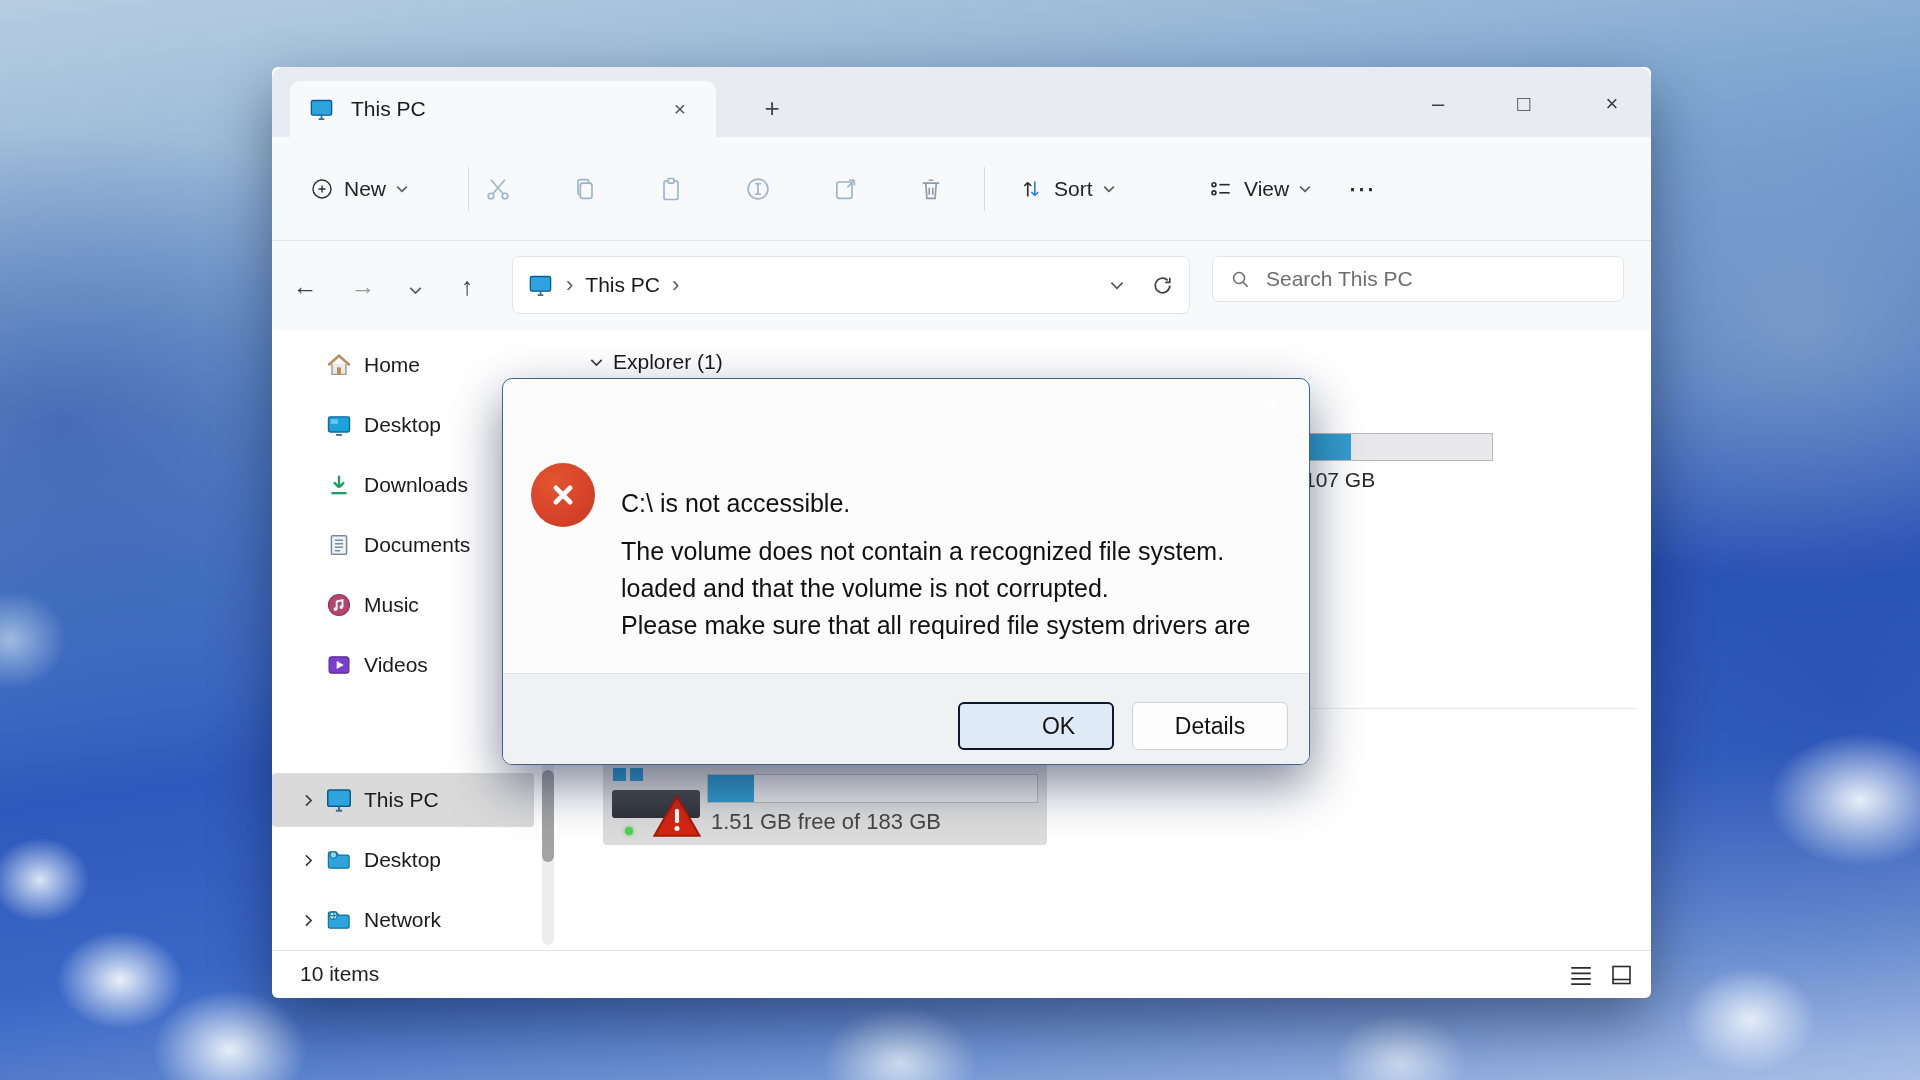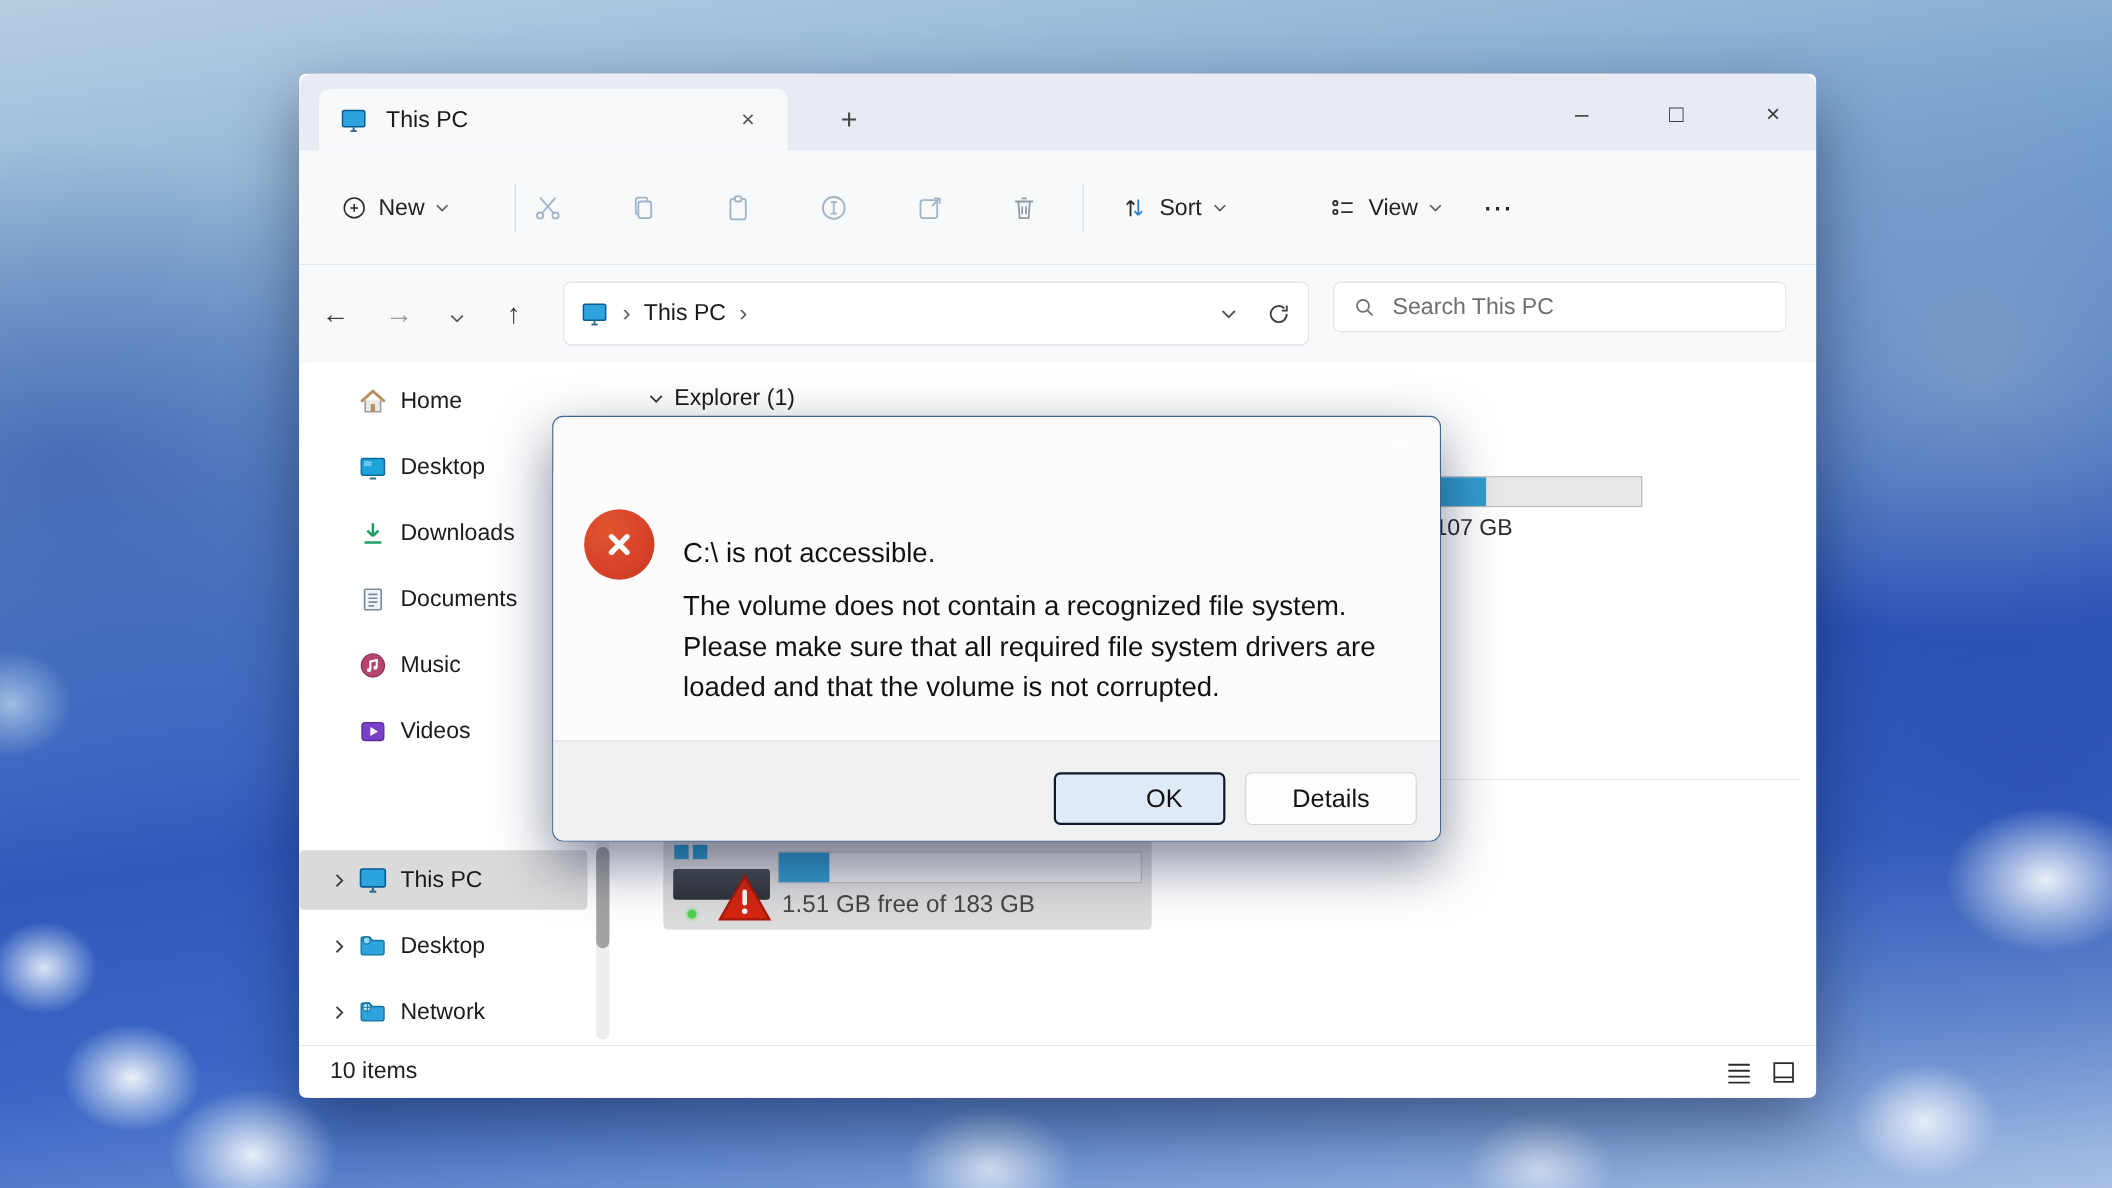--- a/index.html
+++ b/index.html
@@ -411,22 +411,22 @@
     <div class="dlg-close">×</div>
     <div class="dlg-body">
       <div class="err-ico">
         <svg width="34" height="34" viewBox="0 0 24 24" fill="none" stroke="#fff" stroke-width="3.4" stroke-linecap="round">
             <path d="M7 7l10 10M17 7 7 17"></path>
           </svg>
       </div>
       <div class="dlg-heading">C:\ is not accessible.</div>
       <div class="dlg-para">
         <div>The volume does not contain a recognized file system.</div>
+        <div>loaded and that the volume is not corrupted.</div>
         <div>Please make sure that all required file system drivers are</div>
-        <div>loaded and that the volume is not corrupted.</div>
       </div>
     </div>
     <div class="dlg-footer">
       <div class="dlg-btn ok">OK</div>
       <div class="dlg-btn details">Details</div>
     </div>
   </div>
 
 </div>
 

